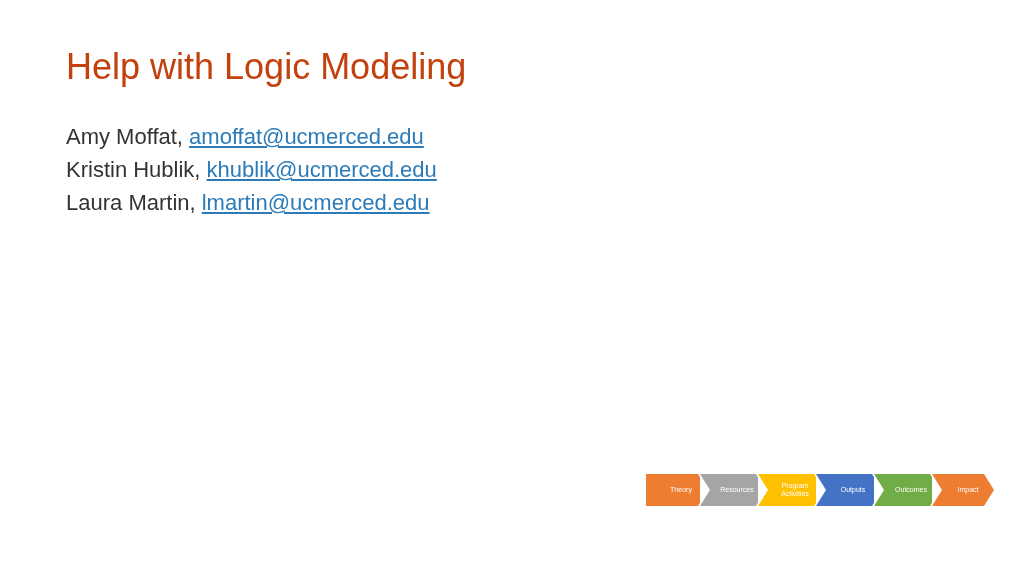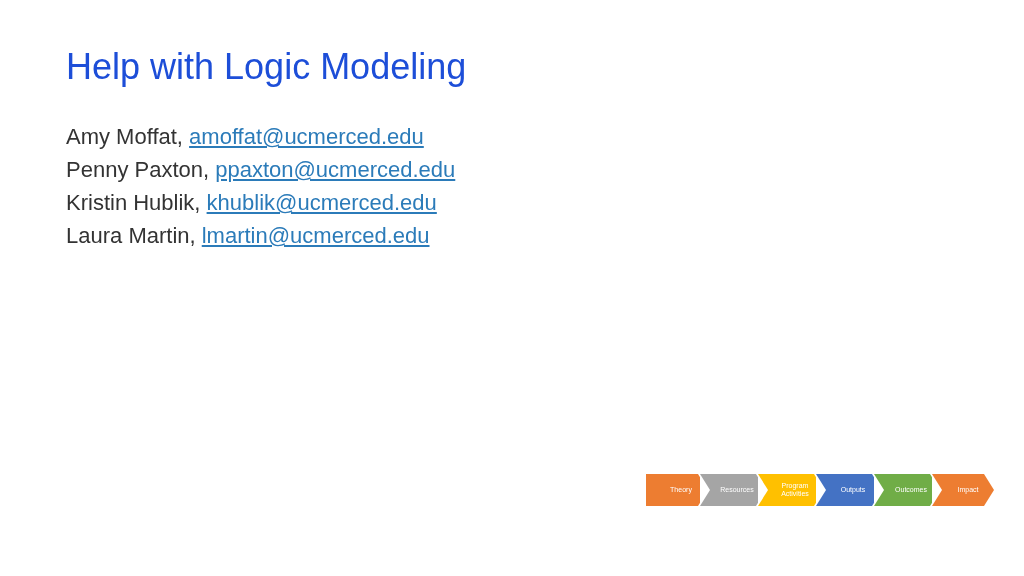--- a/index.html
+++ b/index.html
@@ -12,21 +12,21 @@
       position: relative;
       overflow: hidden;
     }
     .slide { width: 100%; height: 100%; position: relative; }
     .title {
       position: absolute;
       top: 46px;
       left: 66px;
       font-size: 36px;
       font-weight: 300;
-      color: #1d4ed8;
+      color: #c2410c;
     }
     .contacts {
       position: absolute;
       top: 120px;
       left: 66px;
     }
     .contact-line {
       font-size: 22px;
       line-height: 1.5;
       font-weight: 400;
@@ -100,23 +100,20 @@
 <body>
 
 <div class="slide">
   <h1 class="title">Help with Logic Modeling</h1>
 
   <div class="contacts">
     <div class="contact-line">
       <span>Amy Moffat, </span><a href="#">amoffat@ucmerced.edu</a>
     </div>
     <div class="contact-line">
-      <span>Penny Paxton, </span><a href="#">ppaxton@ucmerced.edu</a>
-    </div>
-    <div class="contact-line">
       <span>Kristin Hublik, </span><a href="#">khublik@ucmerced.edu</a>
     </div>
     <div class="contact-line">
       <span>Laura Martin, </span><a href="#">lmartin@ucmerced.edu</a>
     </div>
   </div>
 
   <div class="arrows">
     <div class="arrow a1">
         <span>Theory</span>

